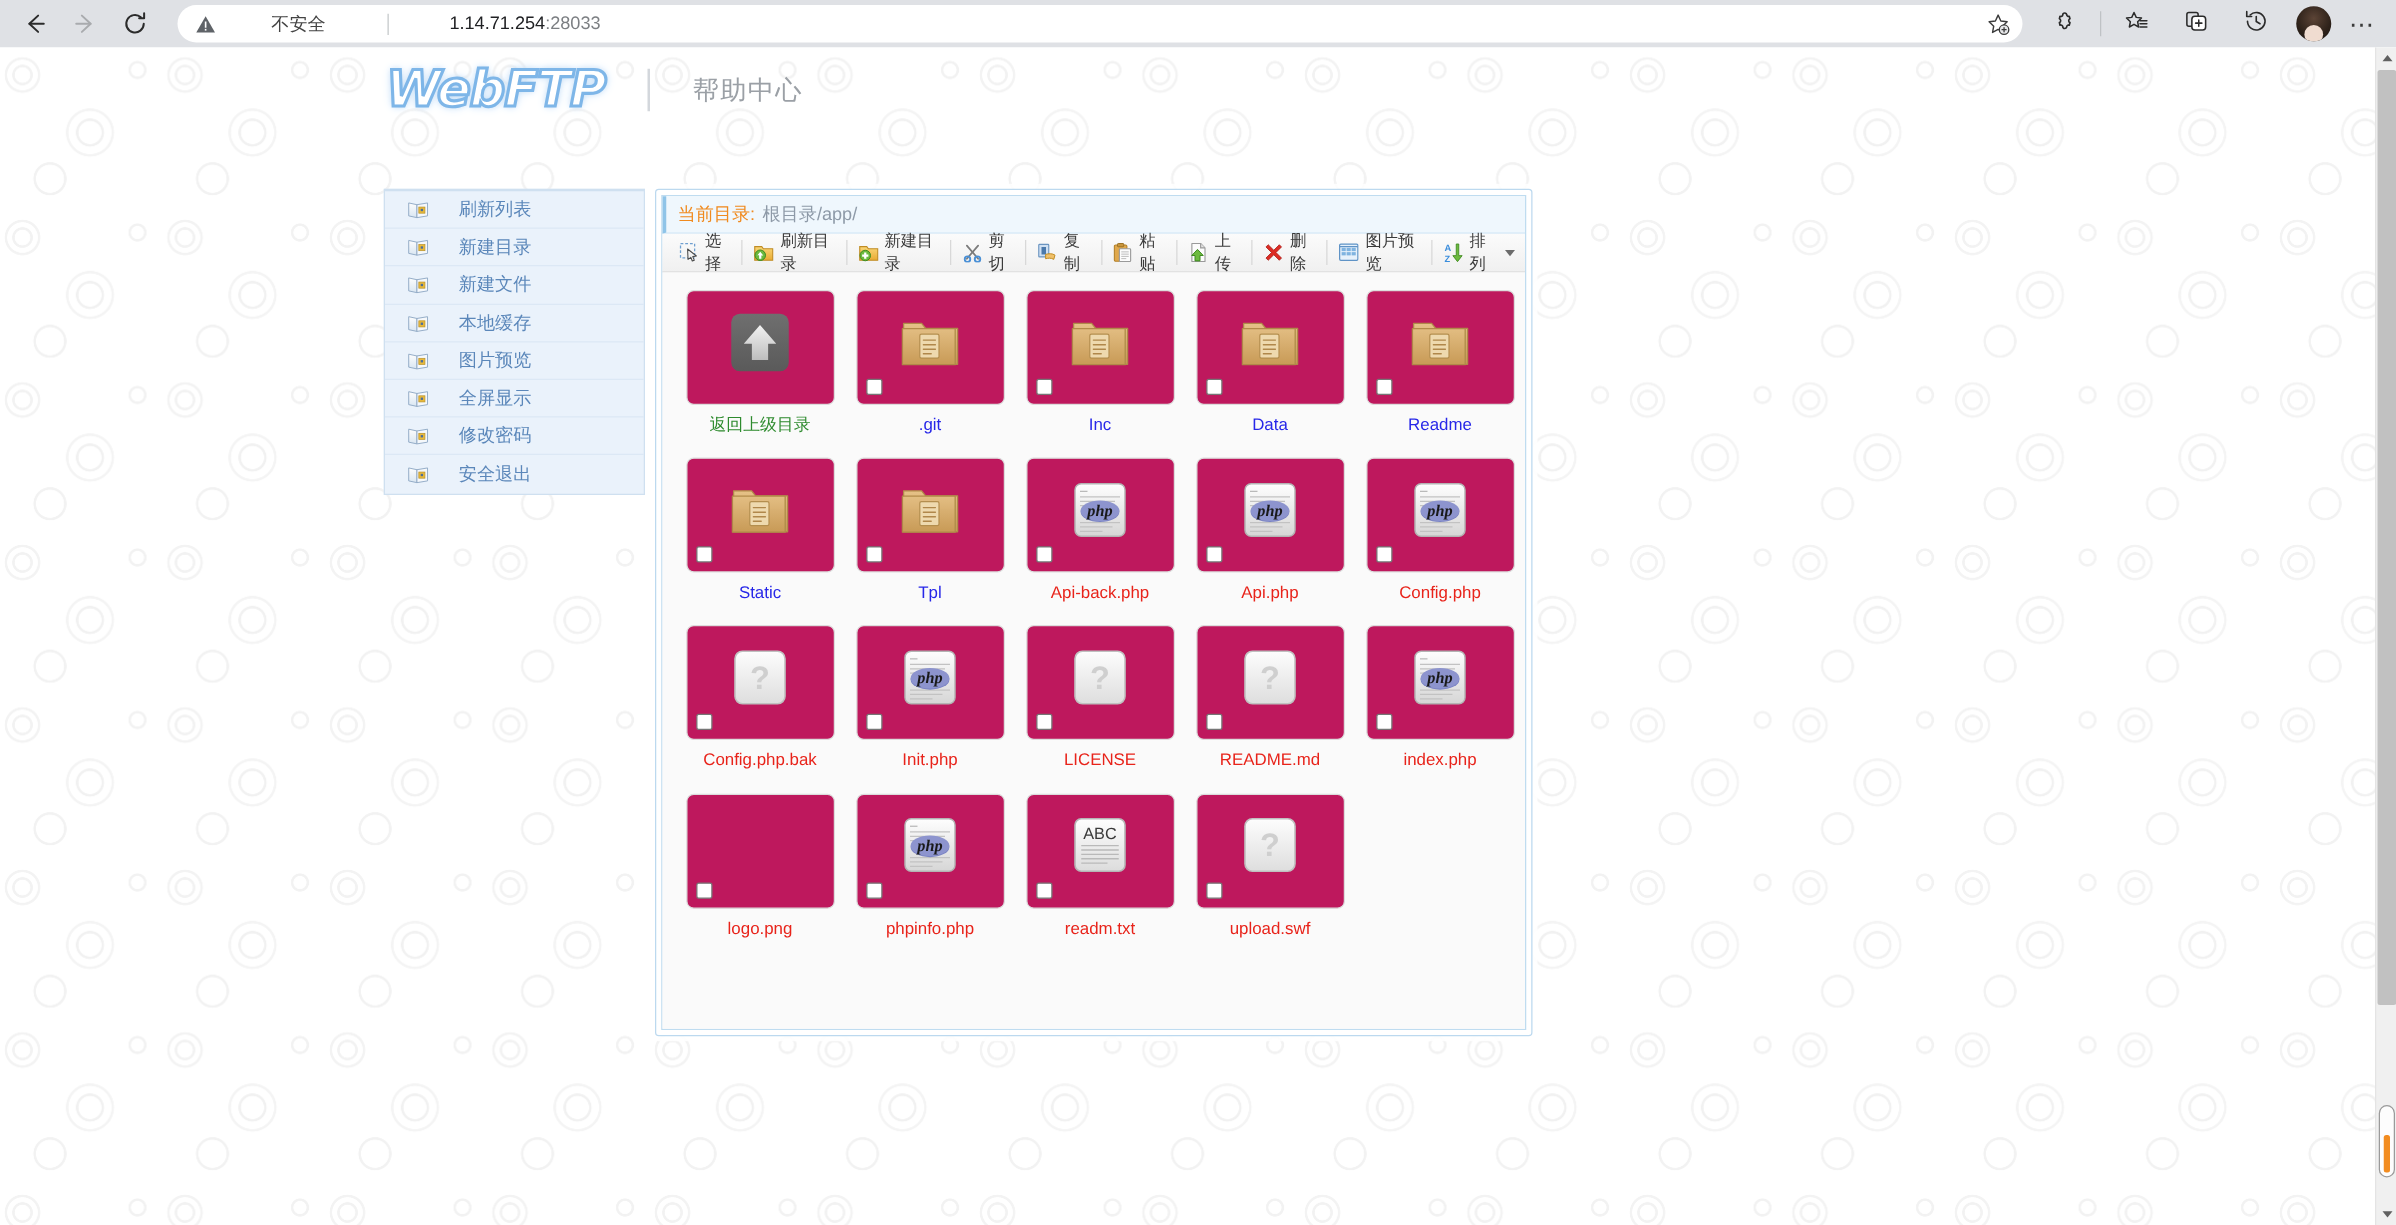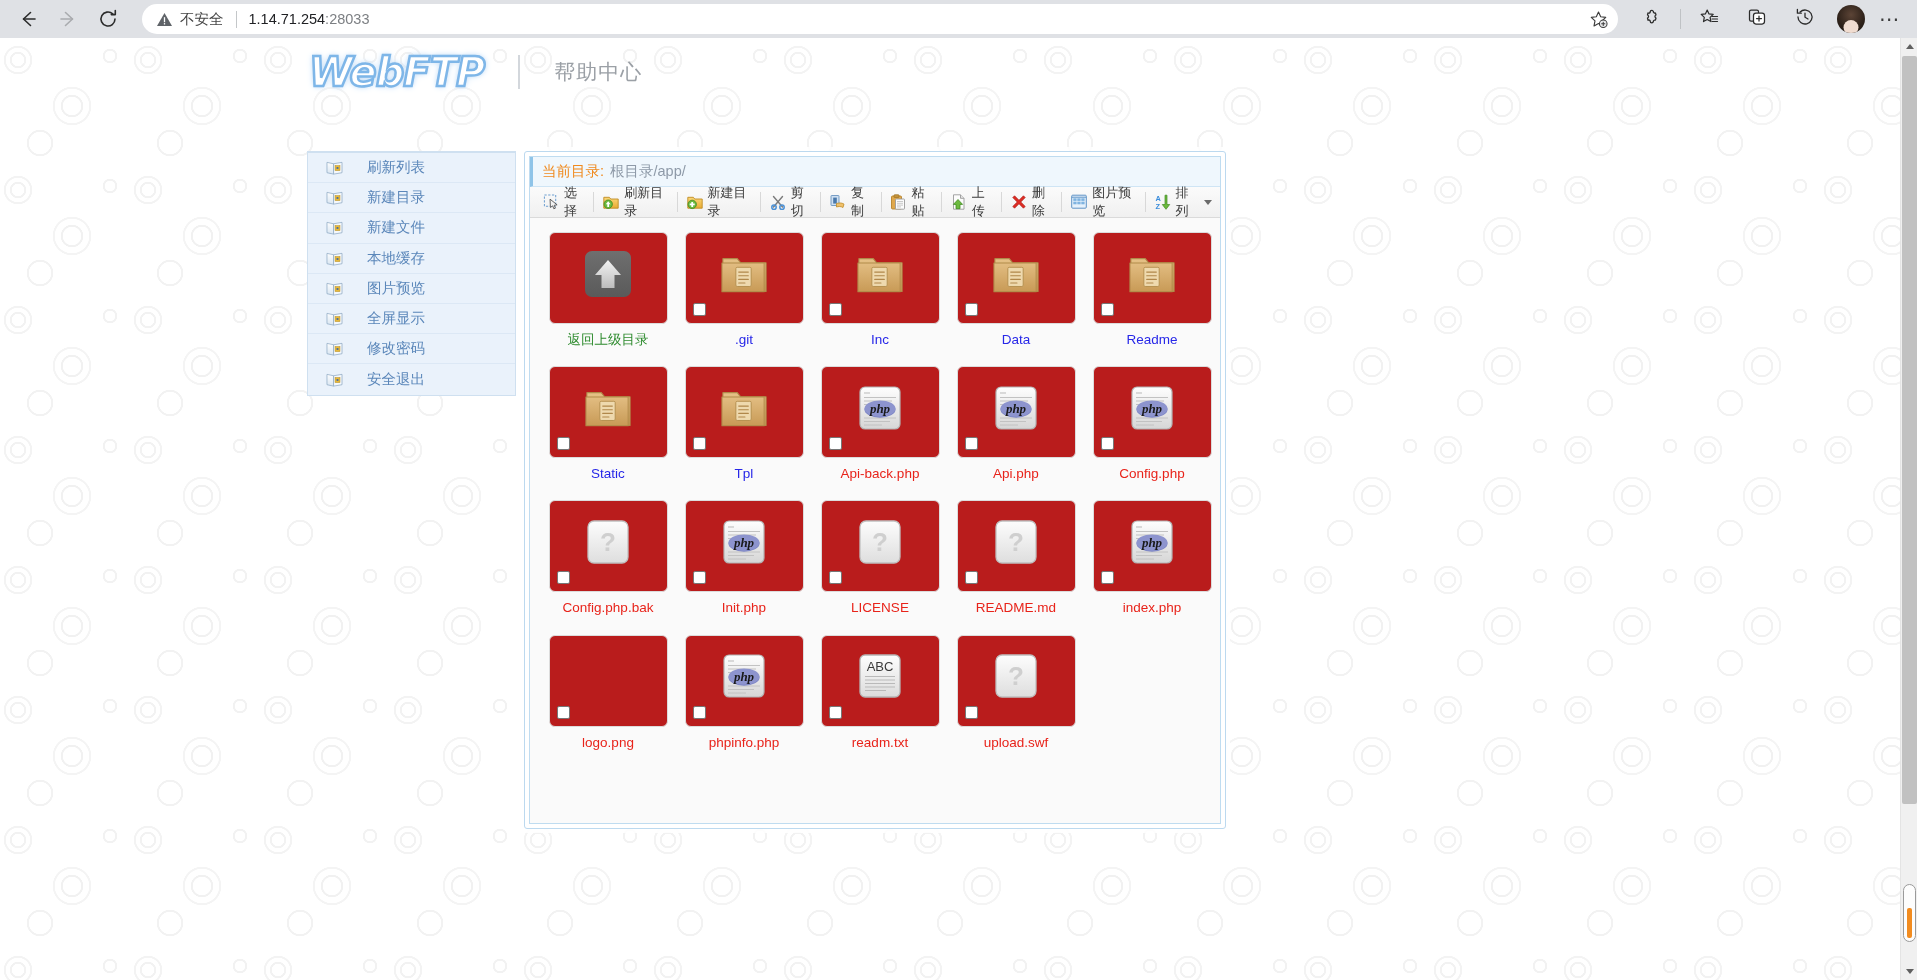--- a/index.html
+++ b/index.html
@@ -28,20 +28,21 @@
   .nav-btn svg { display: block; }
   .omnibox {
     flex: 1 1 auto;
     height: 30px;
     margin: 0 10px 0 14px;
     background: #fff;
     border-radius: 16px;
     display: flex; align-items: center;
     padding: 0 6px 0 14px;
     min-width: 0;
+    gap: 37px;
   }
   .warn-icon { flex: 0 0 auto; margin-right: 7px; display: flex; }
   .omnibox-secure-text {
     font-size: 14.5px; color: #444; white-space: nowrap;
     flex: 0 0 auto;
   }
   .omnibox-sep {
     width: 1px; height: 17px; background: #c4c7c9;
     margin: 0 12px; flex: 0 0 auto;
   }
@@ -206,21 +207,21 @@
     align-content: flex-start;
     overflow: hidden;
   }
   .file-cell {
     width: 136px;
     margin: 0 0 18px 0;
     display: flex; flex-direction: column; align-items: center;
   }
   .file-tile {
     width: 119px; height: 92px;
-    background: #b91c1c;
+    background: #be185d;
     border: 1px solid #dcdcdc;
     border-radius: 6px;
     position: relative;
     display: flex; align-items: center; justify-content: center;
   }
   .file-tile .tile-icon {
     width: 48px; height: 48px;
     margin-bottom: 9px;
     display: block;
   }

